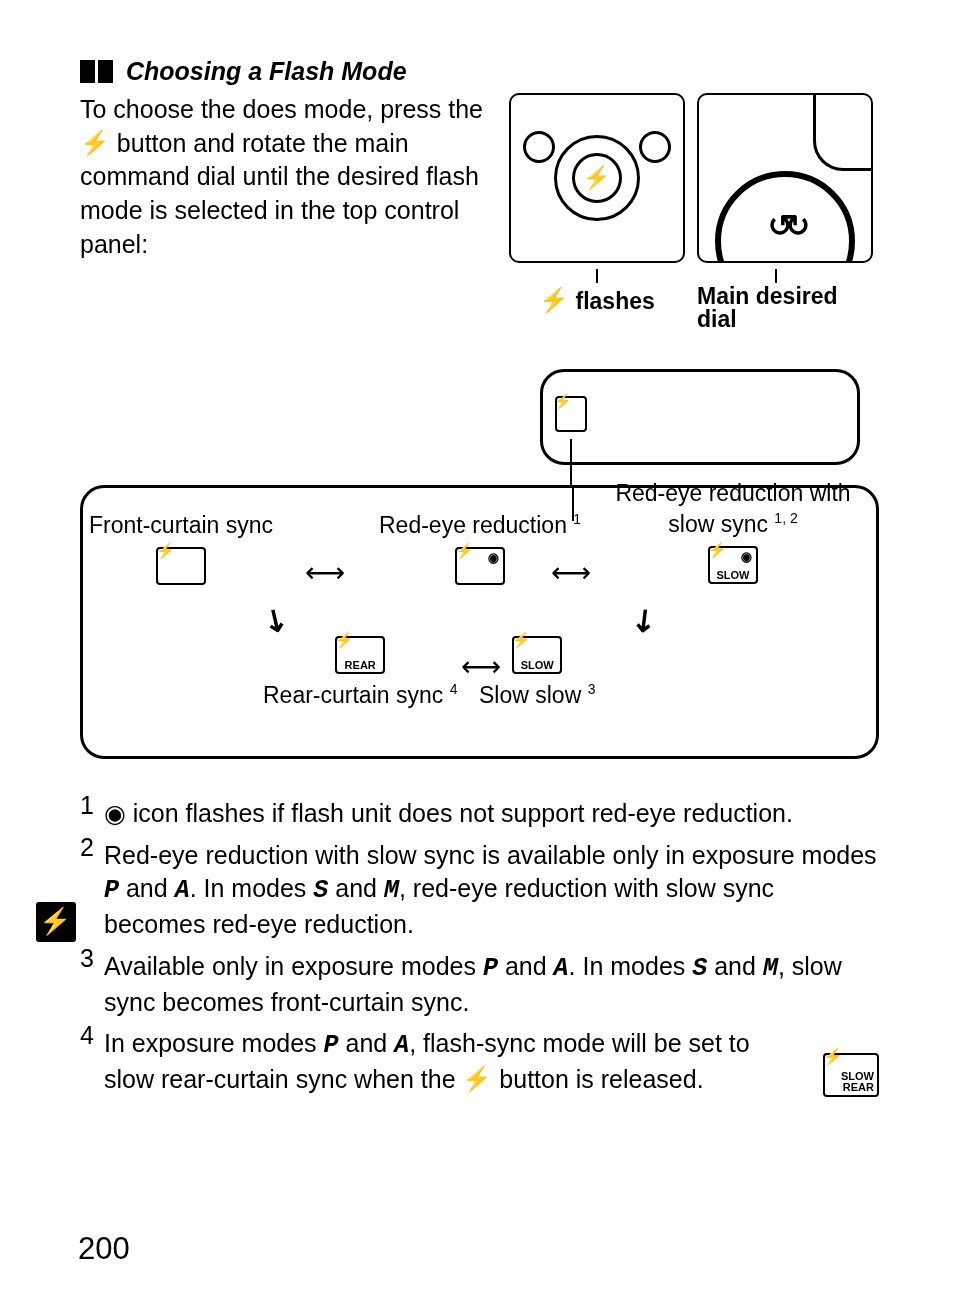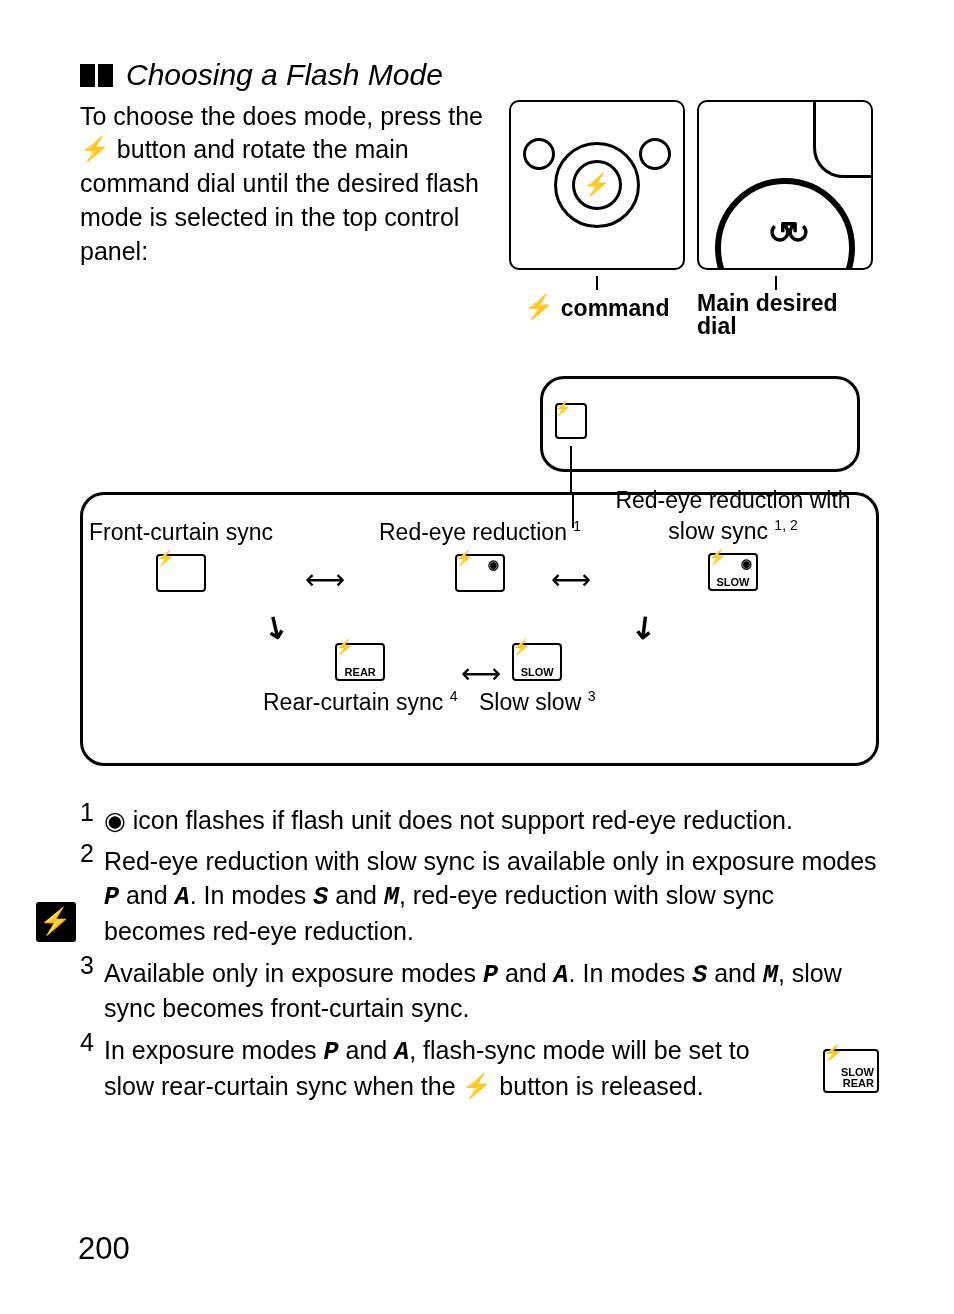--- a/index.html
+++ b/index.html
@@ -15,21 +15,21 @@
     position: relative;
   }
   .page {
     padding: 55px 75px 40px 80px;
     position: relative;
     height: 100%;
   }
   .heading-row { display: flex; align-items: center; margin-bottom: 4px; }
   .heading-blocks { display: inline-flex; margin-right: 10px; }
   .heading-blocks span { width: 15px; height: 23px; background: #000; margin-right: 3px; }
-  .heading-text { font-weight: 400; font-style: italic; font-size: 30px; }
+  .heading-text { font-weight: 700; font-style: italic; font-size: 25px; }
   .intro-wrap { display: flex; align-items: flex-start; }
   .intro-text { flex: 1; padding-right: 12px; }
   .flash-glyph { font-weight: 700; font-size: 24px; display: inline-block; transform: translateY(-1px); }
   .illus-col { width: 370px; }
   .illus-top-row { display: flex; gap: 12px; }
   .illus-box {
     border: 2px solid #000; border-radius: 10px; height: 170px; width: 176px;
     background: #fff; position: relative; overflow: hidden;
   }
   .illus-left { display:flex; align-items:center; justify-content:center; }
@@ -90,21 +90,21 @@
   .diagarrow { position:absolute; font-size:30px; font-weight:700;}
   .d14 { left:180px; top:112px; transform: rotate(32deg);}   
   .d35 { left:548px; top:112px; transform: rotate(-38deg);}  
 
   
   .footnotes { margin-top: 30px; }
   .footnote-row { display:flex; }
   .footnote-num { width: 24px; flex:none; }
   .footnote-text { flex:1;margin-top:8px; }
   .mode-glyph { font-family: "OCR A", "Courier New", monospace; font-weight:700; font-style: italic;}
-  .fn4-row { display:flex; align-items:center; gap:30px;}
+  .fn4-row { display:flex; align-items:flex-end; gap:30px;}
   .fn4-icon {
     width: 56px; height: 44px; border:2px solid #000; border-radius:4px;
     font-size:11px; font-weight:700; line-height:1; position:relative;
     display:flex; flex-direction:column; align-items:flex-end; justify-content:flex-end;
     padding: 2px 3px; flex:none; margin-top:4px; margin-left:auto;
   }
   .fn4-icon::before { content:"⚡"; position:absolute; left:-2px; top:-6px; font-size:16px; }
 
   
   .margin-tab {
@@ -149,21 +149,21 @@
             <div class="cmd-knob"></div>
             <div class="cmd-circle"></div>
             <div class="cmd-arrow">↺↻</div>
           </div>
         </div>
       </div>
       <div class="caption-row">
         <div class="caption-left">
           <div class="leader"></div>
           <span class="flash-glyph">⚡</span>
-          <span>command</span>
+          <span>flashes</span>
         </div>
         <div class="caption-right">
           <div class="leader" style="margin-left:78px"></div>
           <span>Main desired dial</span>
         </div>
       </div>
     </div>
   </div>
 
   <div class="panel-wrap">

